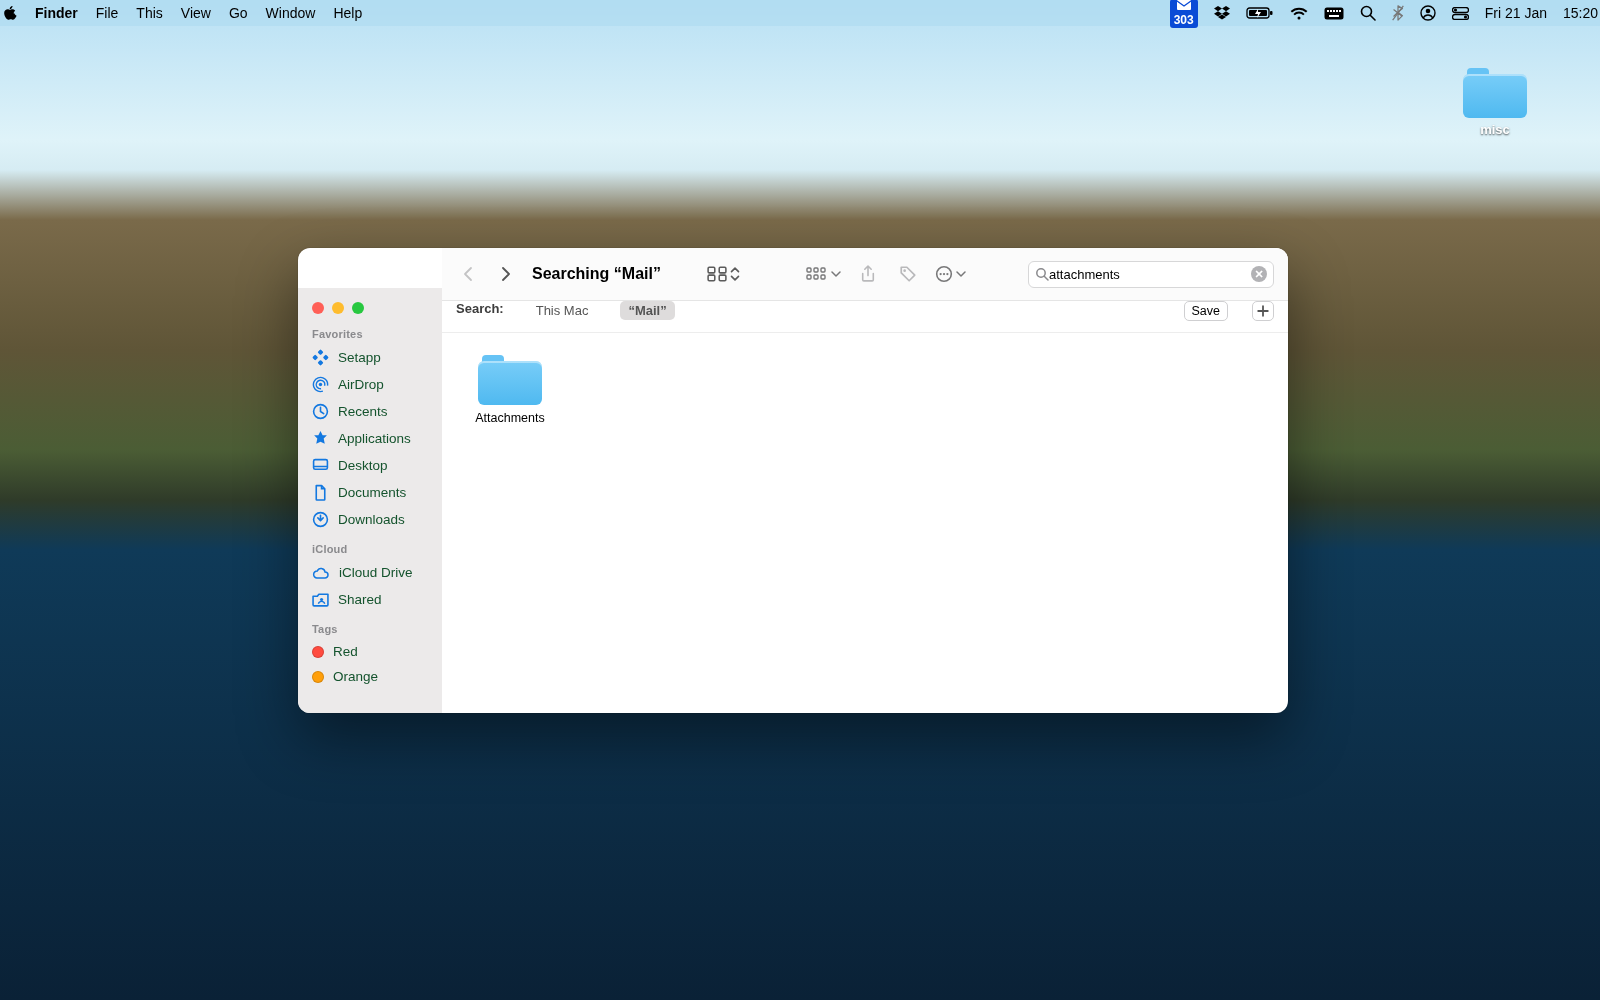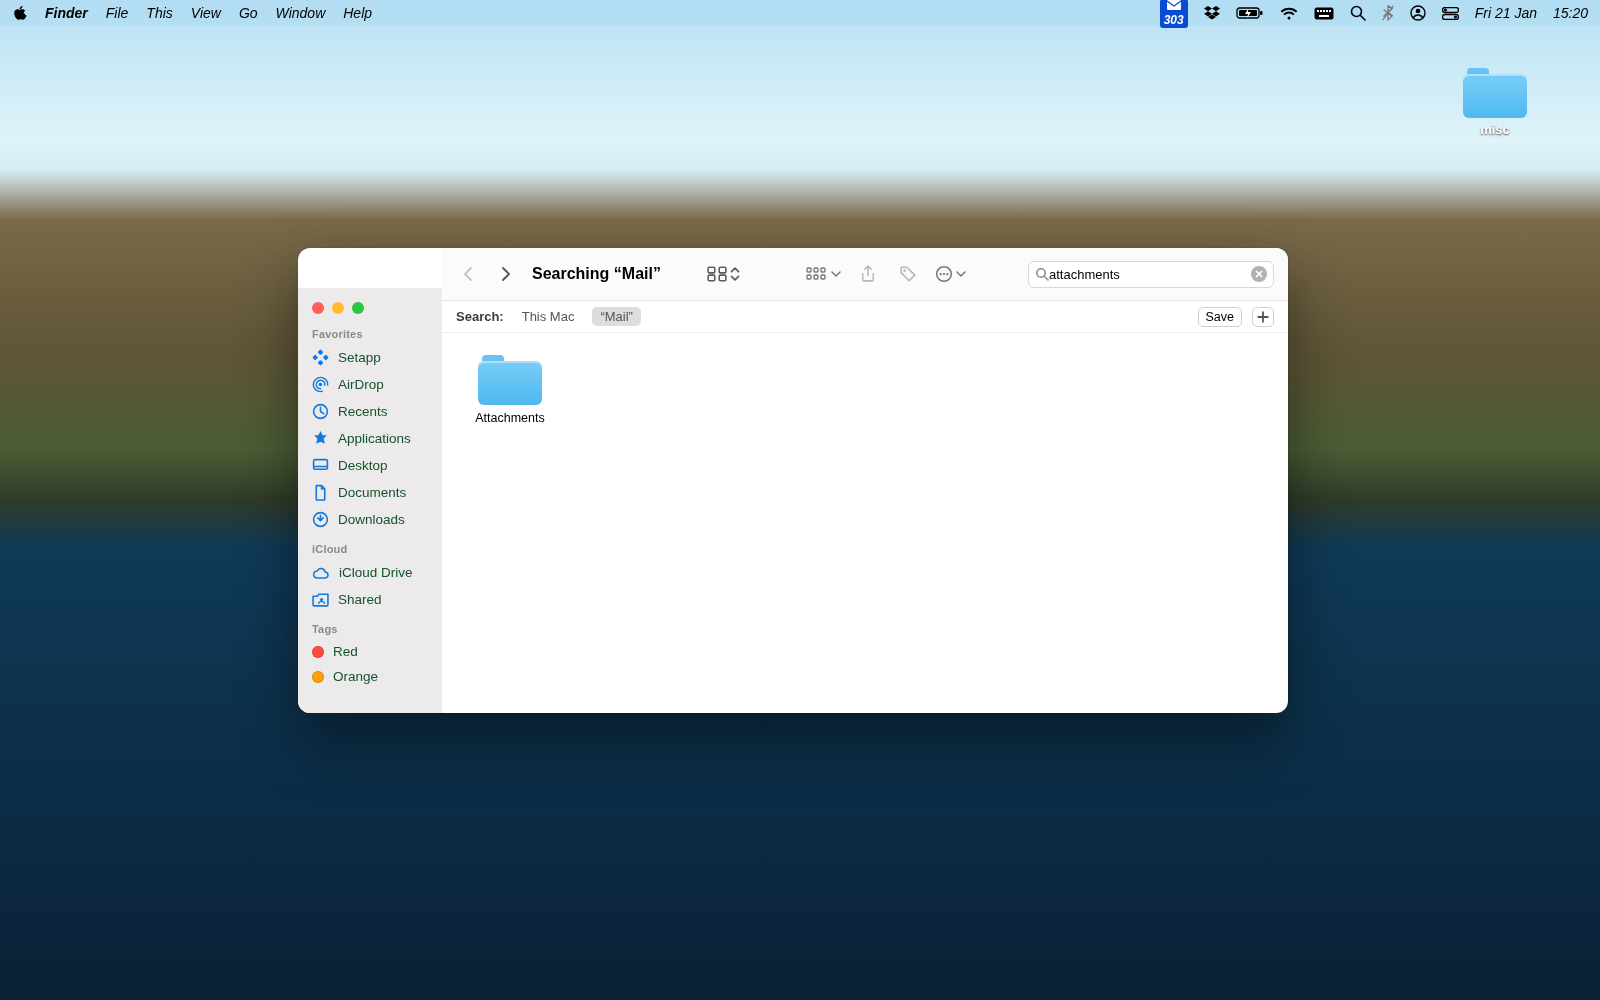--- a/index.html
+++ b/index.html
@@ -12,23 +12,23 @@
   
   .wallpaper{position:absolute;inset:0;
     background:
       linear-gradient(to bottom,
         var(--sky1) 0%, var(--sky2) 14%, #d6ecf3 17%,
         #7a6a4a 22%, #5f5537 35%, #4b5d35 45%, #2f3b29 50%,
         var(--sea1) 55%, var(--sea2) 100%);}
 
   
   .menubar{position:absolute;top:0;left:0;right:0;height:26px;
-    display:flex;align-items:center;padding:0 12px;
+    display:flex;align-items:center;padding:0 2px;
     background:rgba(173,219,240,.6);backdrop-filter:blur(6px);
-    font-size:14px;font-style:italic;}
+    font-size:14px;}
   .menubar .left,.menubar .right{display:flex;align-items:center;gap:18px;}
   .menubar .right{margin-left:auto;gap:16px;}
   .menubar .app{font-weight:700;}
   .menubar .item{cursor:default;}
   .menubar svg{display:block;}
   .mail-badge{display:flex;align-items:center;gap:3px;
     background:#0a4bd6;color:#fff;border-radius:3px;padding:1px 4px;
     font-size:12px;font-weight:600;flex-direction:column;}
 
   
@@ -77,25 +77,25 @@
   .tbtn{width:26px;height:24px;display:flex;align-items:center;
     justify-content:center;color:#787879;}
   .search{margin-left:auto;display:flex;align-items:center;width:246px;
     height:27px;border:1px solid #d7d7d8;border-radius:6px;padding:0 6px;
     background:#fff;}
   .search input{flex:1;border:0;outline:0;font-size:13px;background:none;}
   .search .clear{width:16px;height:16px;border-radius:50%;
     background:#b2b2b5;color:#fff;font-size:11px;line-height:16px;
     text-align:center;font-weight:700;}
 
-  .scopebar{height:32px;flex:none;display:flex;align-items:center;
-    padding:0 14px;gap:10px;border-bottom:1px solid #ededed;font-size:13px;}
+  .scopebar{height:32px;flex:none;display:flex;align-items:flex-start;
+    padding:0 14px;gap:24px;border-bottom:1px solid #ededed;font-size:13px;}
   .scope-label{font-weight:700;color:#3d3d3d;}
   .scope-item{color:#555;padding:2px 8px;border-radius:5px;}
-  .scope-item.active{background:var(--sel);font-weight:400;}
+  .scope-item.active{background:var(--sel);font-weight:700;}
   .scope-spacer{flex:1;}
   .savebtn,.plusbtn{height:20px;border:1px solid #cfcfd1;border-radius:5px;
     background:#fff;display:flex;align-items:center;padding:0 7px;
     font-size:12.5px;color:#000000;}
   .plusbtn{padding:0 4px;}
 
   .content{flex:1;padding:22px 26px;overflow:auto;}
   .file{width:84px;display:flex;flex-direction:column;align-items:center;
     gap:6px;font-size:12.5px;text-align:center;}
   .file .folder-glyph{width:64px;height:50px;}

